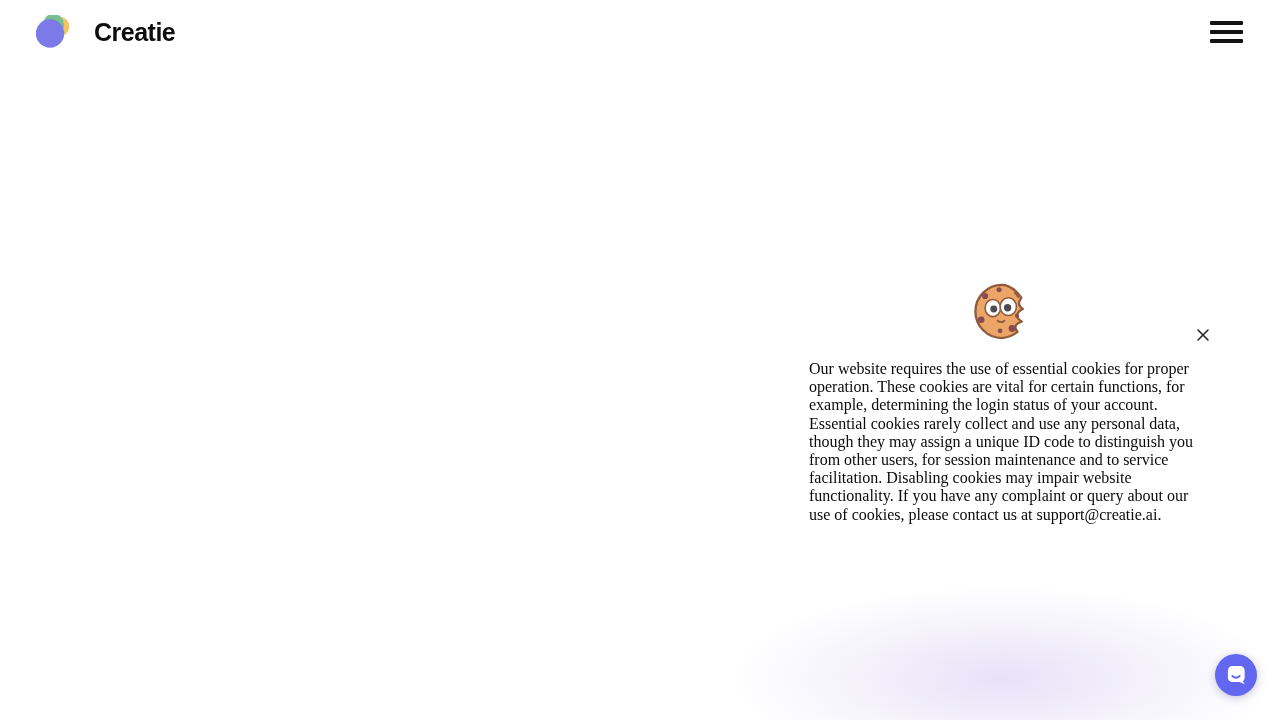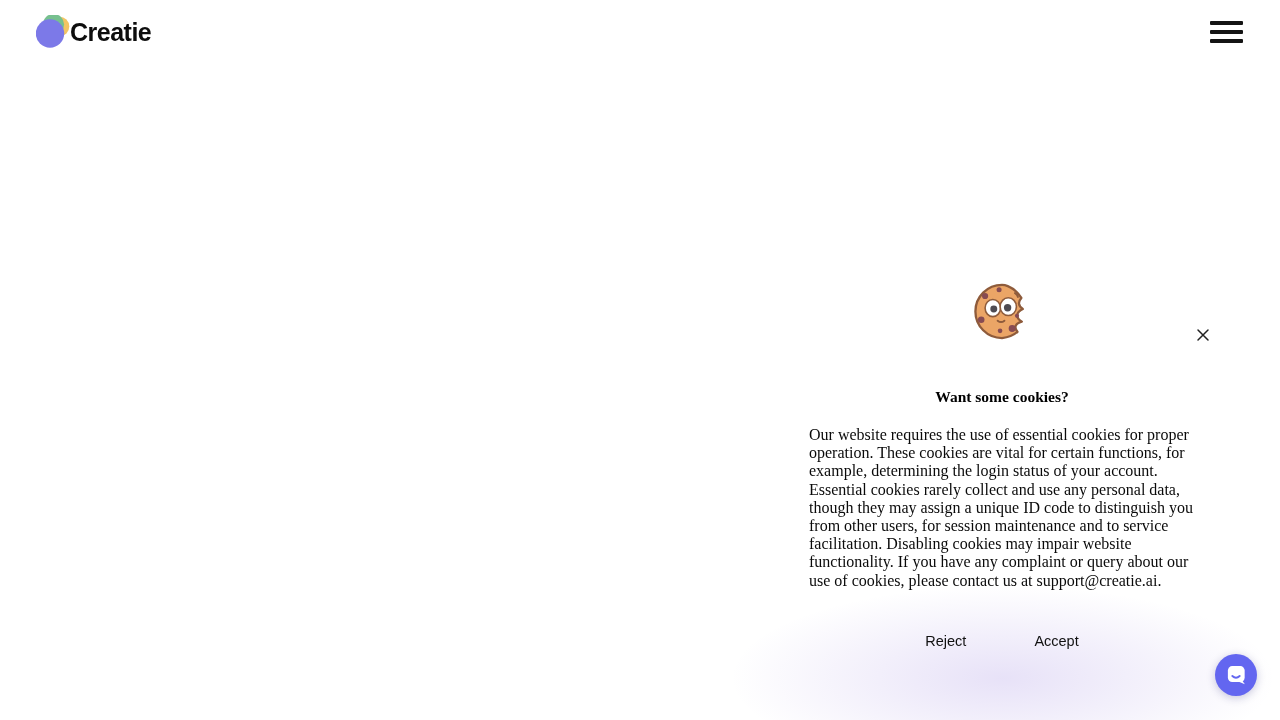--- a/index.html
+++ b/index.html
@@ -11,21 +11,21 @@
     font-family:"Liberation Sans", sans-serif;
     color:#111;
   }
 
   
   .header {
     position:absolute; left:0; top:0; width:1280px; height:64px;
     display:flex; align-items:center; justify-content:space-between;
     padding:0 36px; background:#fff;
   }
-  .logo { display:flex; align-items:center; gap:0; cursor:pointer; }
+  .logo { display:flex; align-items:center; gap:24px; cursor:pointer; }
   .logo-mark { width:34px; height:34px; display:block; }
   .logo-word {
     font-size:25px; font-weight:700; letter-spacing:-0.5px; color:#0d0d0d;
   }
   .menu-btn {
     width:34px; height:22px; background:none; border:none; cursor:pointer;
     display:flex; flex-direction:column; justify-content:space-between; padding:0;
   }
   .menu-btn span { display:block; width:33px; height:3.6px; background:#141414; border-radius:1px; }
 
@@ -113,28 +113,23 @@
     <circle cx="37.8" cy="26.6" r="3.8" fill="#4E4B52"></circle>
     <path d="M27.5 40 Q31 43 34.5 40" fill="none" stroke="#8E5B3B" stroke-width="2" stroke-linecap="round"></path>
   </svg>
 
   <button class="dialog-close" aria-label="close">
     <svg width="14" height="14" viewBox="0 0 14 14">
       <path d="M2 2 L12 12 M12 2 L2 12" stroke="#222" stroke-width="1.5" stroke-linecap="round"></path>
     </svg>
   </button>
 
-  <div class="dialog-title">Want some cookies?</div>
 
   <div class="dialog-body">Our website requires the use of essential cookies for proper operation. These cookies are vital for certain functions, for example, determining the login status of your account. Essential cookies rarely collect and use any personal data, though they may assign a unique ID code to distinguish you from other users, for session maintenance and to service facilitation. Disabling cookies may impair website functionality. If you have any complaint or query about our use of cookies, please contact us at support@creatie.ai.</div>
 
-  <div class="dialog-actions">
-    <button class="dialog-btn">Reject</button>
-    <button class="dialog-btn">Accept</button>
-  </div>
 </div>
 
 <button class="chat-launcher" style="background:#6366F0;" aria-label="chat">
   <svg width="26" height="26" viewBox="0 0 24 24">
     <rect x="4.5" y="3.8" width="15.5" height="14.6" rx="4" fill="#ffffff"></rect>
     <polygon points="16.5,15.5 20.2,20.6 13.5,17.8" fill="#ffffff"></polygon>
     <path d="M8.6 12.9 Q12 16.2 15.4 12.9" fill="none" stroke="#6366F0" stroke-width="1.7" stroke-linecap="round"></path>
   </svg>
 </button>
 

